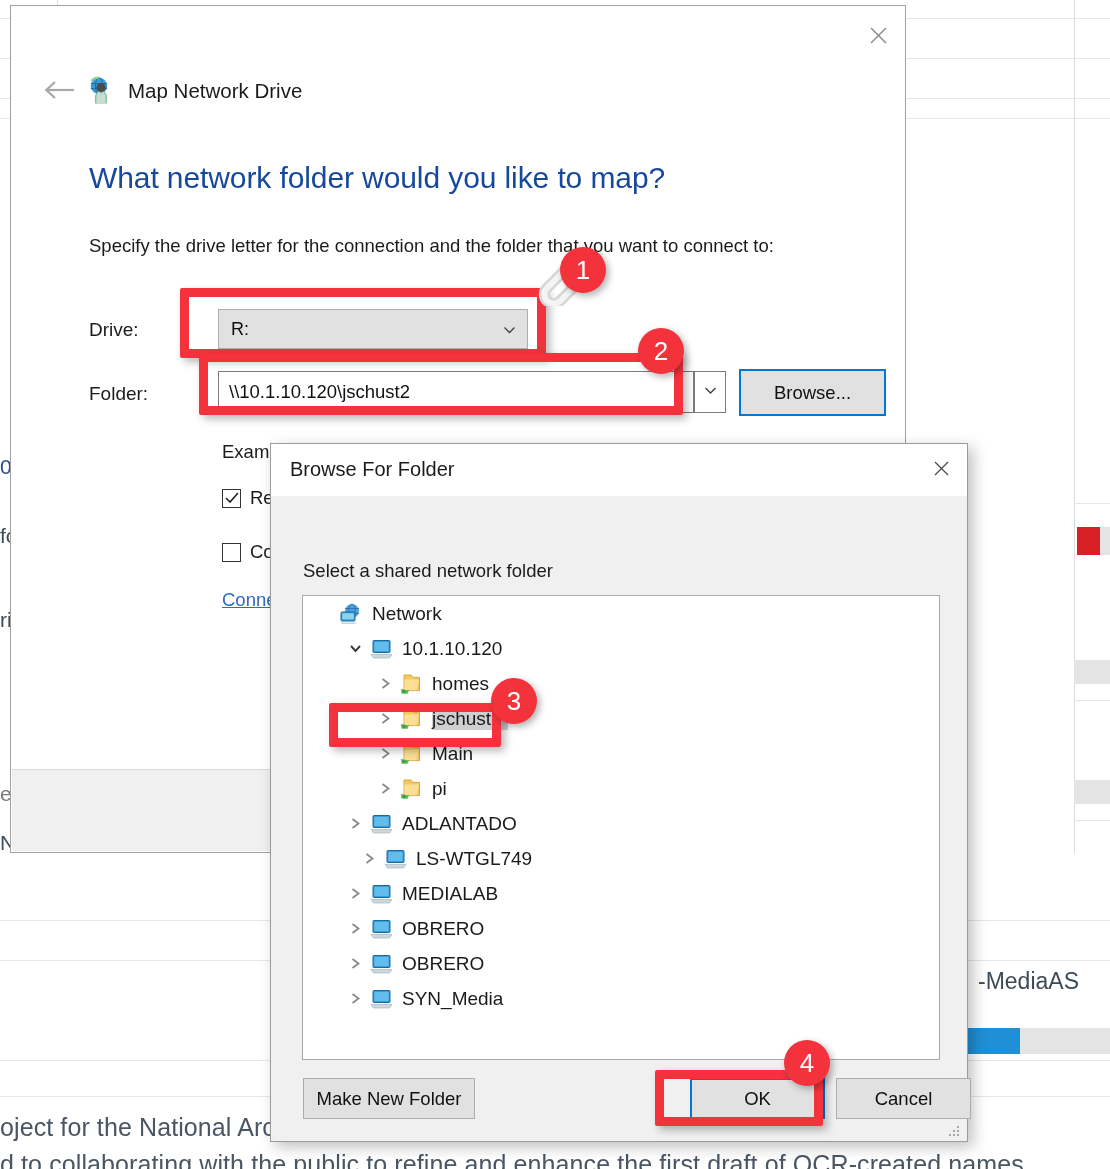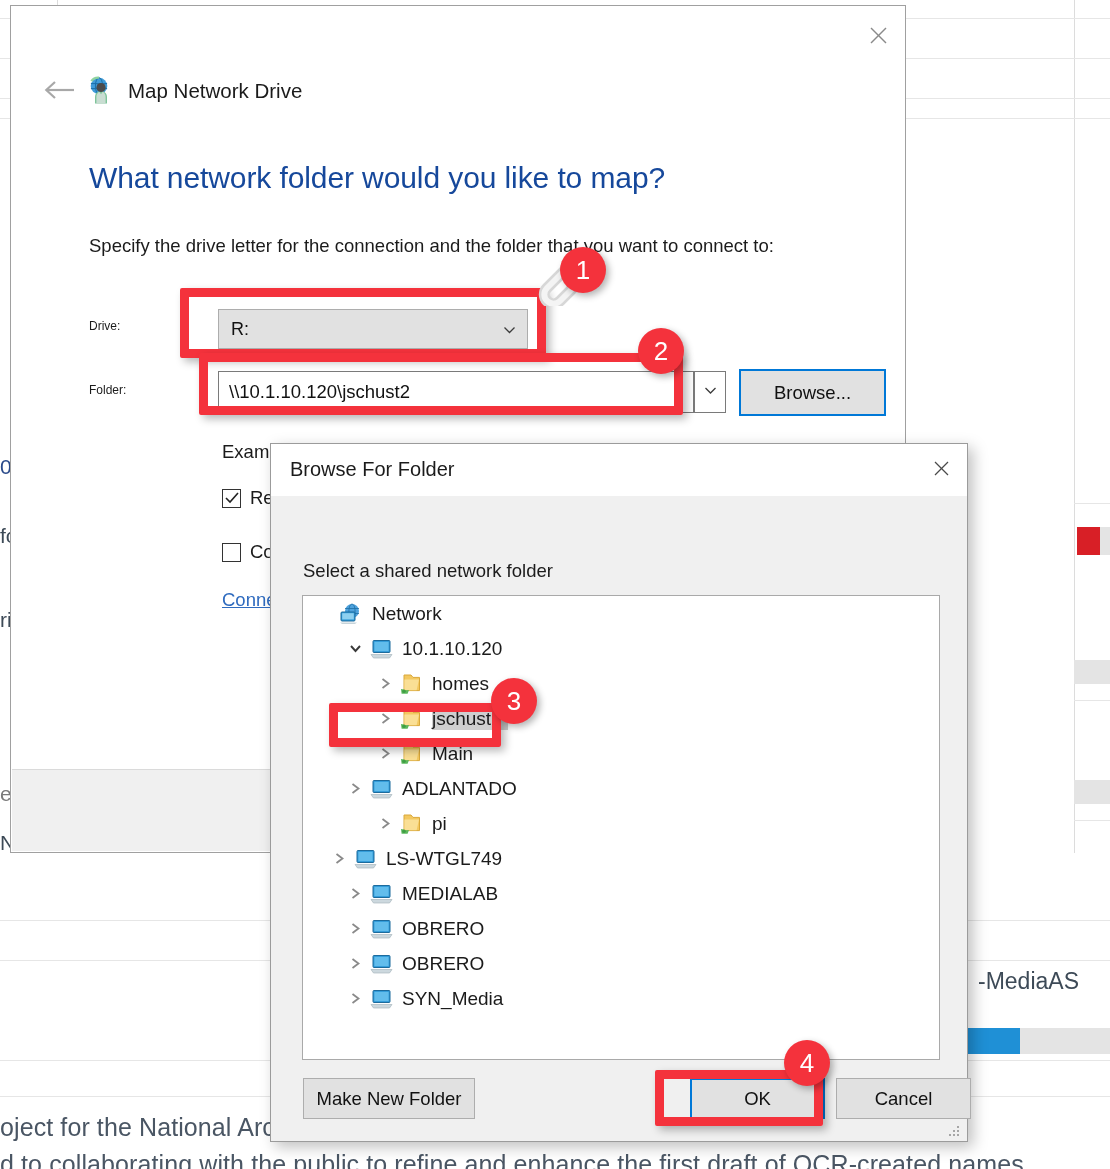--- a/index.html
+++ b/index.html
@@ -57,21 +57,21 @@
   .mnd-heading {
     position:absolute; left:78px; top:155px;
     font-size:30px; color:#16489b; letter-spacing:-0.1px;
   }
   .mnd-subtext {
     position:absolute; left:78px; top:229px;
     font-size:18.5px; color:#1b1b1b;
   }
 
   .mnd-row-label {
-    position:absolute; font-size:12px; color:#1b1b1b;
+    position:absolute; font-size:19px; color:#1b1b1b;
   }
 
   .combo {
     position:absolute; background:#e1e1e1; border:1px solid #adadad;
     display:flex; align-items:center;
   }
   .combo .val { padding-left:12px; font-size:18px; color:#111; }
   .combo .chev {
     position:absolute; right:11px; top:50%; transform:translateY(-50%);
     width:13px; height:13px;
@@ -362,48 +362,48 @@
               </svg>
             </span>
             <span class="t-icon"><svg width="26" height="22" viewBox="0 0 26 22">
                 <path d="M5 2h7l2 2.4h6.5v13.2H5z" fill="#f3c860" stroke="#d9a83a" stroke-width="1"></path>
                 <path d="M5.4 6.6h14.6l-2.4 10.6H5.4z" fill="#fadf95"></path>
                 <path d="M2 16c2.2 0 3 1.2 4.4 1.2l3.6-.1-1.4 3.6H2.6z" fill="#5cb85c"></path>
                 <circle cx="5" cy="18.3" r="1.8" fill="#3f9f44"></circle>
               </svg></span>
             <span class="lbl">Main</span>
           </div>
-          <div class="tree-row" style="padding-left: 38px;">
-            <span class="tw">
-              <svg width="11" height="13" viewBox="0 0 11 13">
-                <polyline points="2.5,2 8.5,6.5 2.5,11" fill="none" stroke="#8a8a8a" stroke-width="1.8"></polyline>
-              </svg>
-            </span>
-            <span class="t-icon"><svg width="26" height="22" viewBox="0 0 26 22">
-                <rect x="4" y="2.5" width="17" height="12" rx="1" fill="#2f9ad8" stroke="#1d6b9c" stroke-width="1"></rect>
-                <rect x="5.4" y="3.9" width="14.2" height="9.2" fill="#62bdec"></rect>
-                <path d="M2 16.5h21l-2.5 3.5H4.5z" fill="#ccd8de" stroke="#a9b7bf" stroke-width=".7"></path>
-              </svg></span>
-            <span class="lbl">ADLANTADO</span>
-          </div>
           <div class="tree-row" style="padding-left: 68px;">
             <span class="tw">
               <svg width="11" height="13" viewBox="0 0 11 13">
                 <polyline points="2.5,2 8.5,6.5 2.5,11" fill="none" stroke="#8a8a8a" stroke-width="1.8"></polyline>
               </svg>
             </span>
             <span class="t-icon"><svg width="26" height="22" viewBox="0 0 26 22">
                 <path d="M5 2h7l2 2.4h6.5v13.2H5z" fill="#f3c860" stroke="#d9a83a" stroke-width="1"></path>
                 <path d="M5.4 6.6h14.6l-2.4 10.6H5.4z" fill="#fadf95"></path>
                 <path d="M2 16c2.2 0 3 1.2 4.4 1.2l3.6-.1-1.4 3.6H2.6z" fill="#5cb85c"></path>
                 <circle cx="5" cy="18.3" r="1.8" fill="#3f9f44"></circle>
               </svg></span>
             <span class="lbl">pi</span>
           </div>
-          <div class="tree-row" style="padding-left: 22px;">
+          <div class="tree-row" style="padding-left: 38px;">
+            <span class="tw">
+              <svg width="11" height="13" viewBox="0 0 11 13">
+                <polyline points="2.5,2 8.5,6.5 2.5,11" fill="none" stroke="#8a8a8a" stroke-width="1.8"></polyline>
+              </svg>
+            </span>
+            <span class="t-icon"><svg width="26" height="22" viewBox="0 0 26 22">
+                <rect x="4" y="2.5" width="17" height="12" rx="1" fill="#2f9ad8" stroke="#1d6b9c" stroke-width="1"></rect>
+                <rect x="5.4" y="3.9" width="14.2" height="9.2" fill="#62bdec"></rect>
+                <path d="M2 16.5h21l-2.5 3.5H4.5z" fill="#ccd8de" stroke="#a9b7bf" stroke-width=".7"></path>
+              </svg></span>
+            <span class="lbl">ADLANTADO</span>
+          </div>
+          <div class="tree-row" style="padding-left: 52px;">
             <span class="tw">
               <svg width="11" height="13" viewBox="0 0 11 13">
                 <polyline points="2.5,2 8.5,6.5 2.5,11" fill="none" stroke="#8a8a8a" stroke-width="1.8"></polyline>
               </svg>
             </span>
             <span class="t-icon"><svg width="26" height="22" viewBox="0 0 26 22">
                 <rect x="4" y="2.5" width="17" height="12" rx="1" fill="#2f9ad8" stroke="#1d6b9c" stroke-width="1"></rect>
                 <rect x="5.4" y="3.9" width="14.2" height="9.2" fill="#62bdec"></rect>
                 <path d="M2 16.5h21l-2.5 3.5H4.5z" fill="#ccd8de" stroke="#a9b7bf" stroke-width=".7"></path>
               </svg></span>

